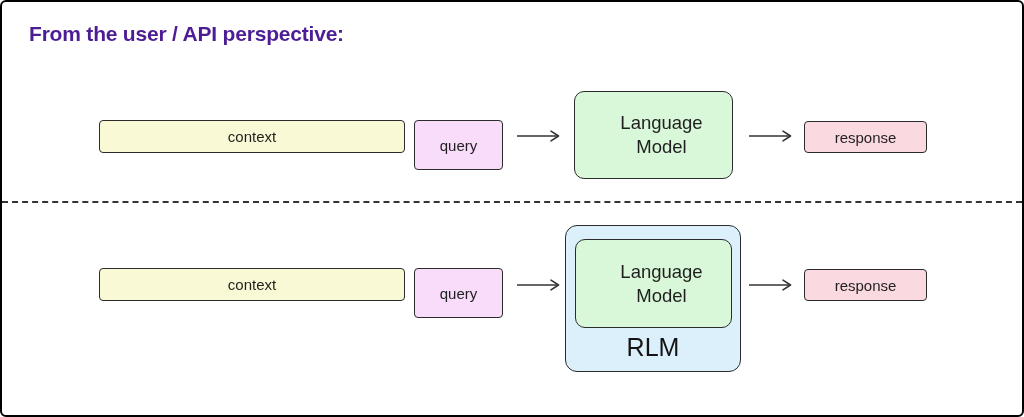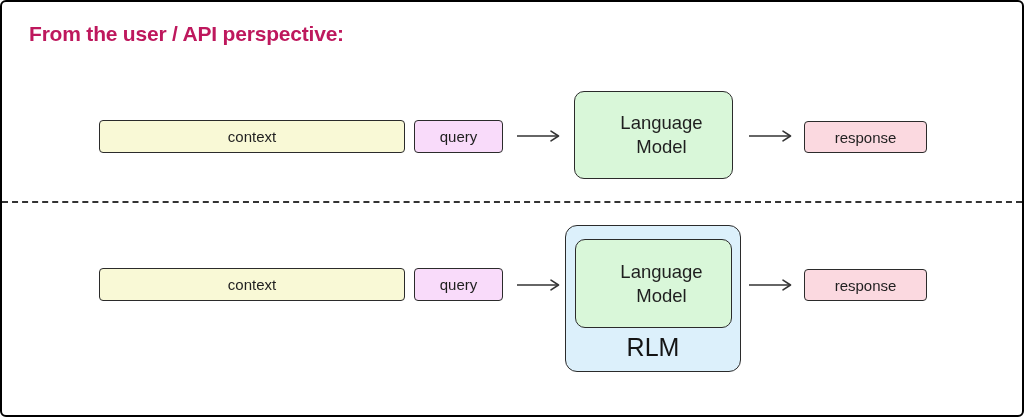--- a/index.html
+++ b/index.html
@@ -15,36 +15,36 @@
     font-family: "Liberation Sans", sans-serif;
     color: #1a1a1a;
   }
   .title {
     position: absolute;
     left: 27px;
     top: 20px;
     font-size: 21px;
     font-weight: bold;
     letter-spacing: -0.2px;
-    color: #be185d;
+    color: #4c1d95;
     white-space: nowrap;
   }
   .box {
     position: absolute;
     box-sizing: border-box;
     border: 1.6px solid var(--border, #2b2b2b);
     border-radius: 4px;
     display: flex;
     align-items: center;
     justify-content: center;
     font-size: 15px;
     color: #1f1f1f;
   }
   .context { background: var(--context-fill); left: 97px; width: 306px; height: 33px; }
-  .query   { background: var(--query-fill);   left: 412px; width: 89px;  height: 33px; }
+  .query   { background: var(--query-fill);   left: 412px; width: 89px;  height: 50px; }
   .response{ background: var(--response-fill);left: 802px; width: 123px; height: 32px; text-align: right; }
   .model {
     background: var(--model-fill);
     border-radius: 10px;
     font-size: 18.5px;
     line-height: 1.28;
     text-align: center;
     padding-left: 16px;
   }
   .model-top { left: 572px; top: 89px; width: 159px; height: 88px; }

